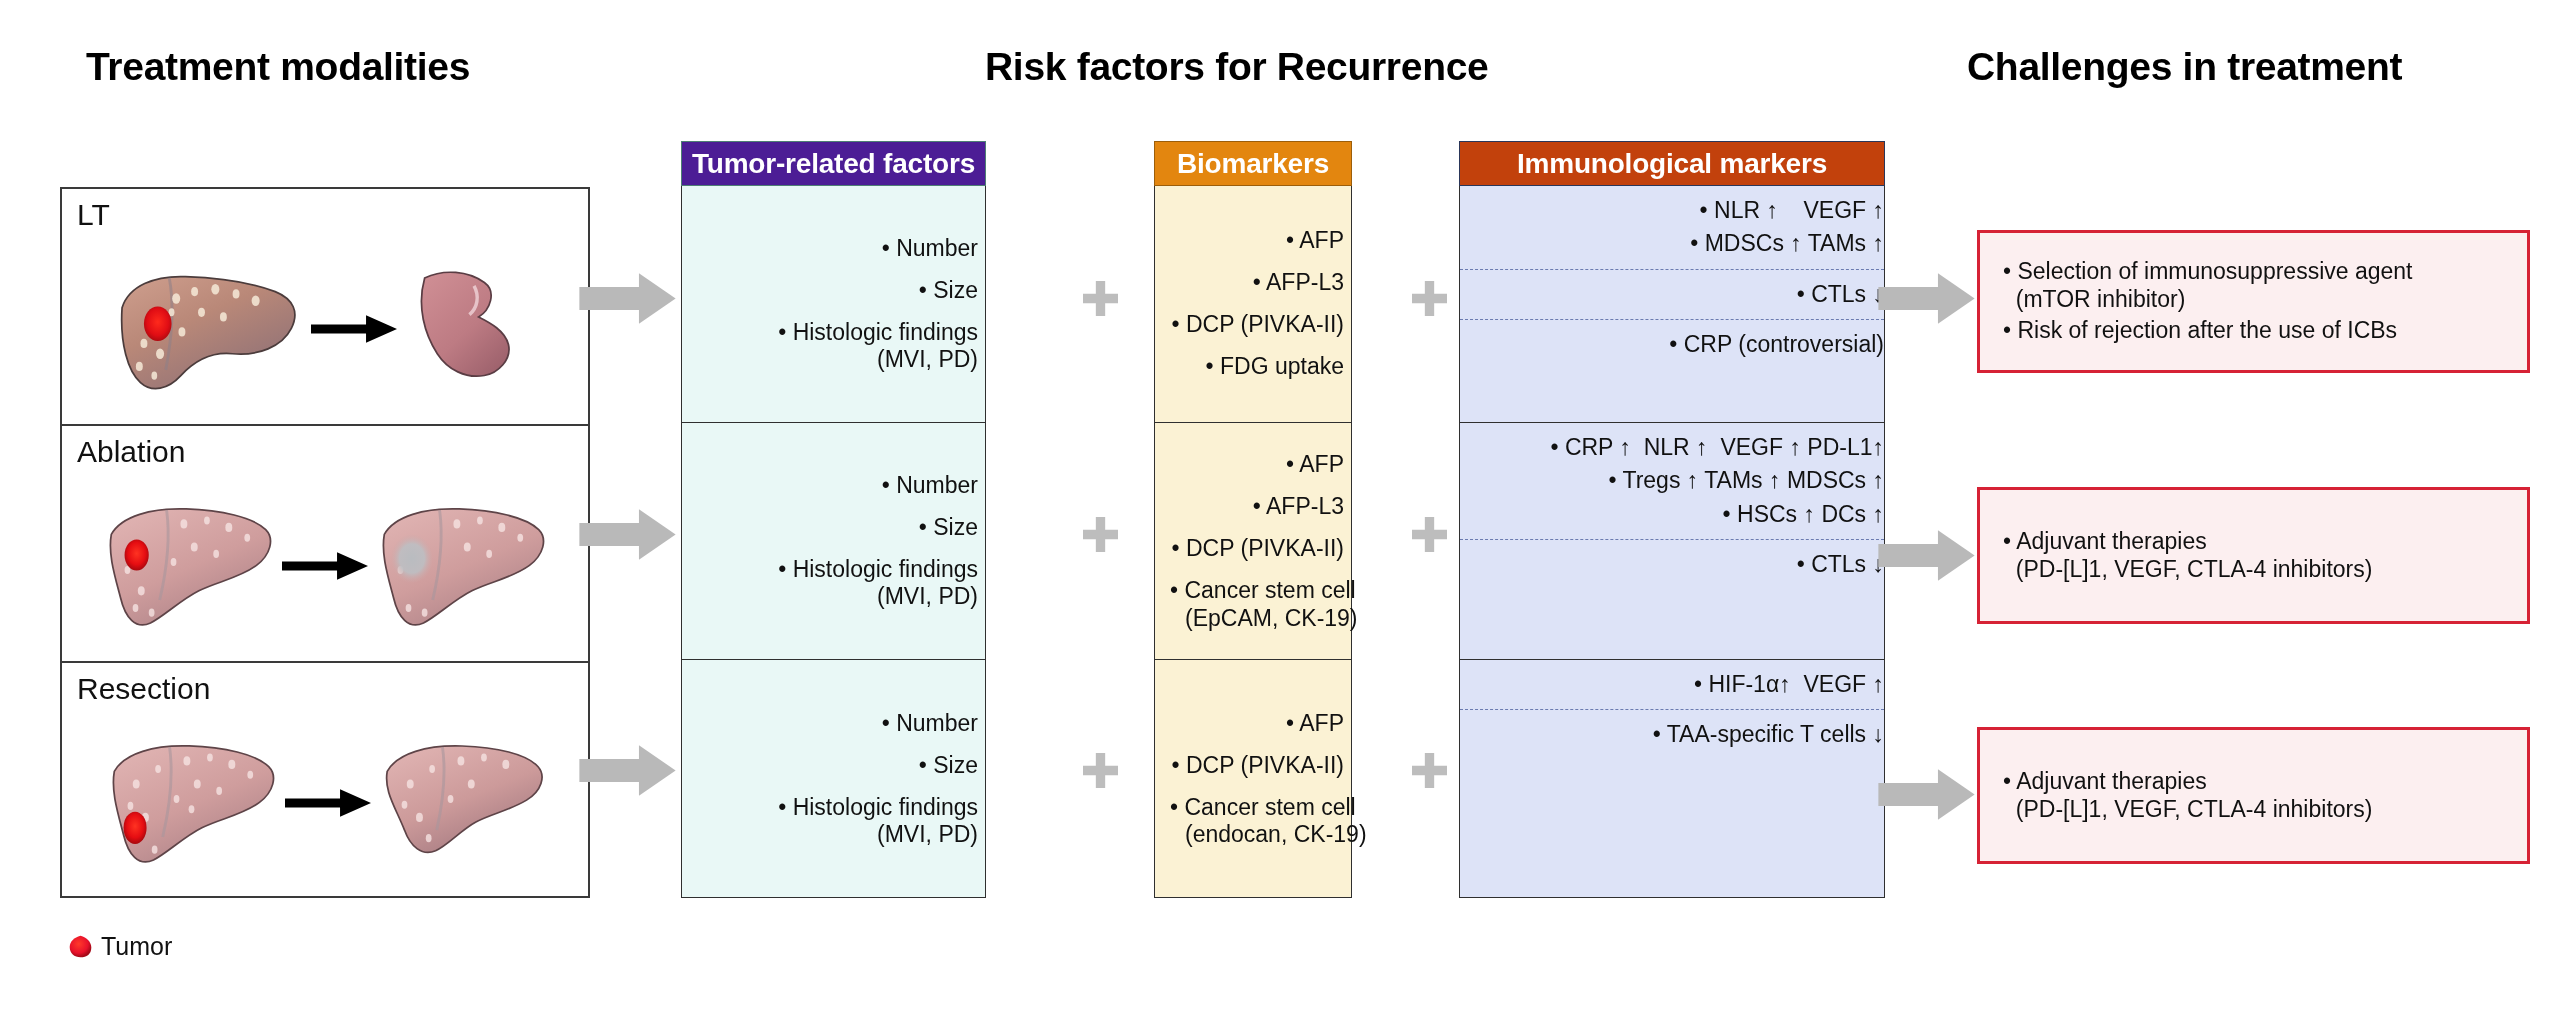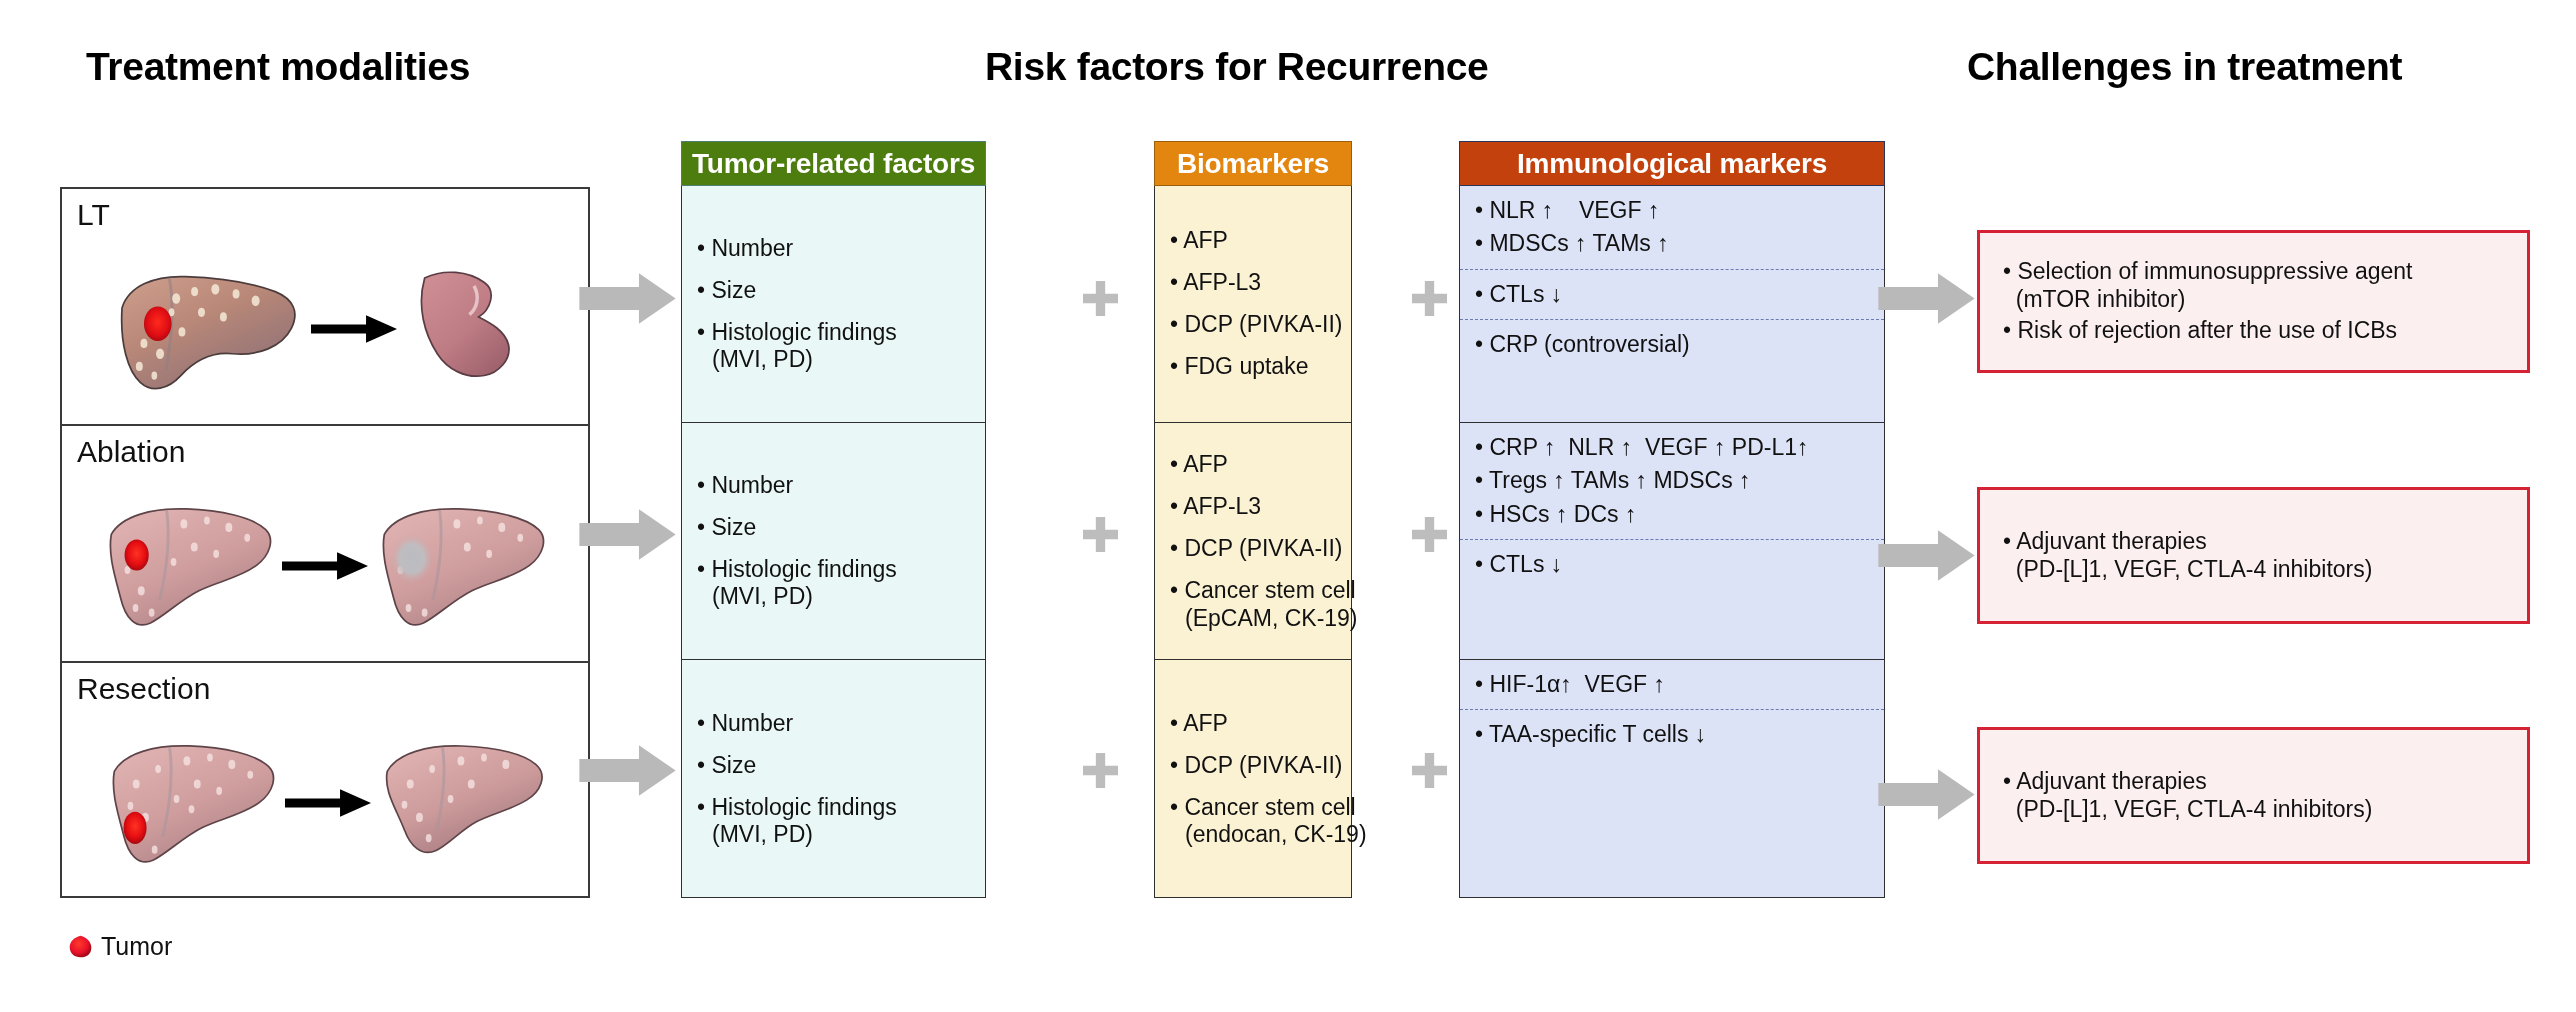--- a/index.html
+++ b/index.html
@@ -76,33 +76,34 @@
   .factor-head {
     height: 45px;
     display: flex; align-items: center; justify-content: center;
     color: #ffffff;
     font-size: 28px;
     font-weight: bold;
     letter-spacing: -0.2px;
     border: 1.7px solid #555;
     white-space: nowrap;
   }
-  #col-tumor .factor-head { background: #4d7c0f; border-color: #4e7f74; }
+  #col-tumor .factor-head { background: #4c1d95; border-color: #4e7f74; }
   #col-bio   .factor-head { background: #e3860f; border-color: #9c5e0a; }
   #col-immu  .factor-head { background: #c2410c; border-color: #2a3659; }
 
   .factor-body { border: 1.7px solid #2f2f2f; border-top: none; }
   #col-tumor .factor-body { background: #e9f8f6; }
   #col-bio   .factor-body { background: #fbf2d4; }
   #col-immu  .factor-body { background: #dde3f7; }
 
   .factor-cell {
     position: relative;
     border-bottom: 1.7px solid #2f2f2f;
     padding: 0 9.2px;
+    text-align: right;
   }
   .factor-cell:last-child { border-bottom: none; }
   #col-tumor .factor-cell, #col-bio .factor-cell { height: 237px; }
   #col-immu  .factor-cell { height: 237px; padding: 0; }
 
   .bullets {
     position: absolute;
     left: 15px; right: 7px;
     top: 50%; transform: translateY(-50%);
   }

